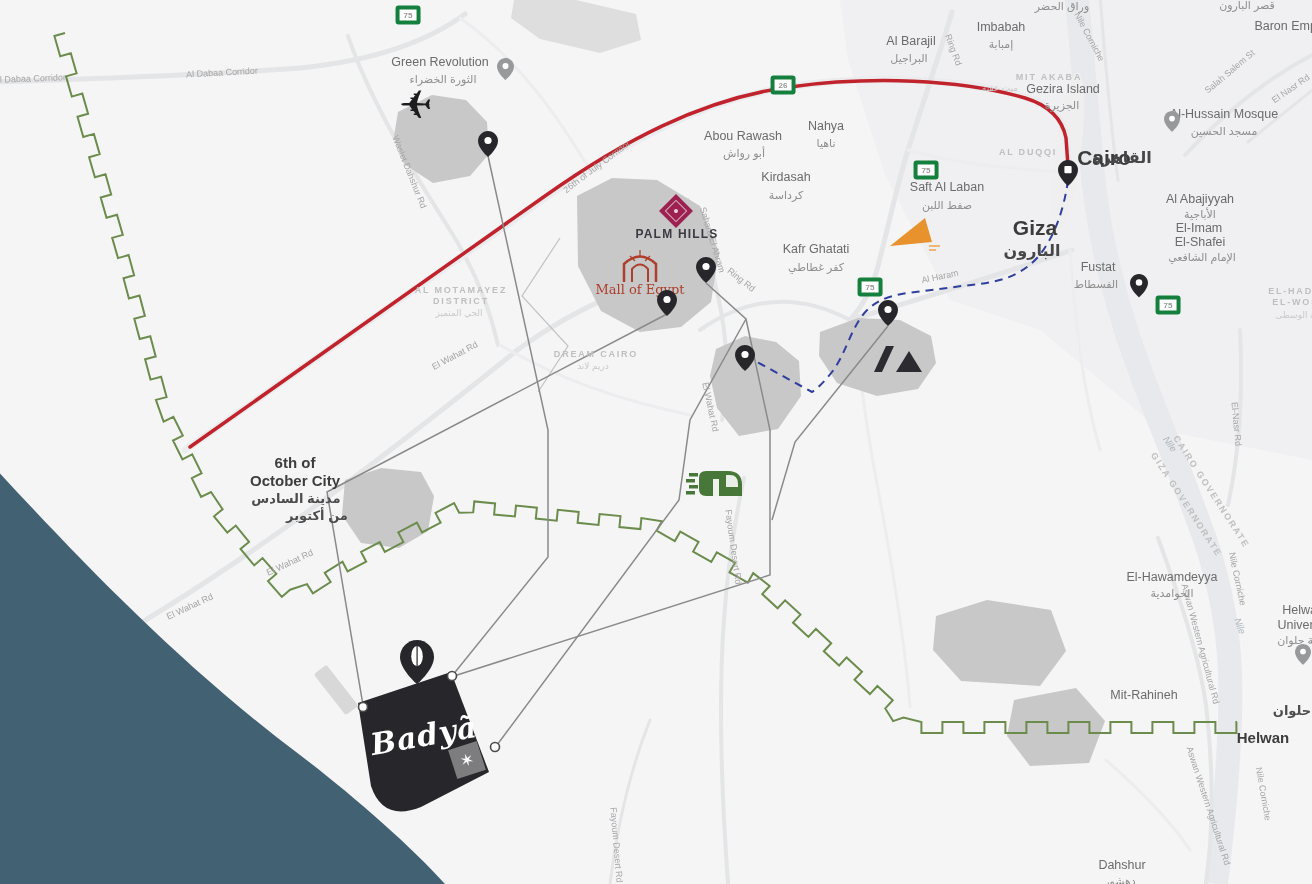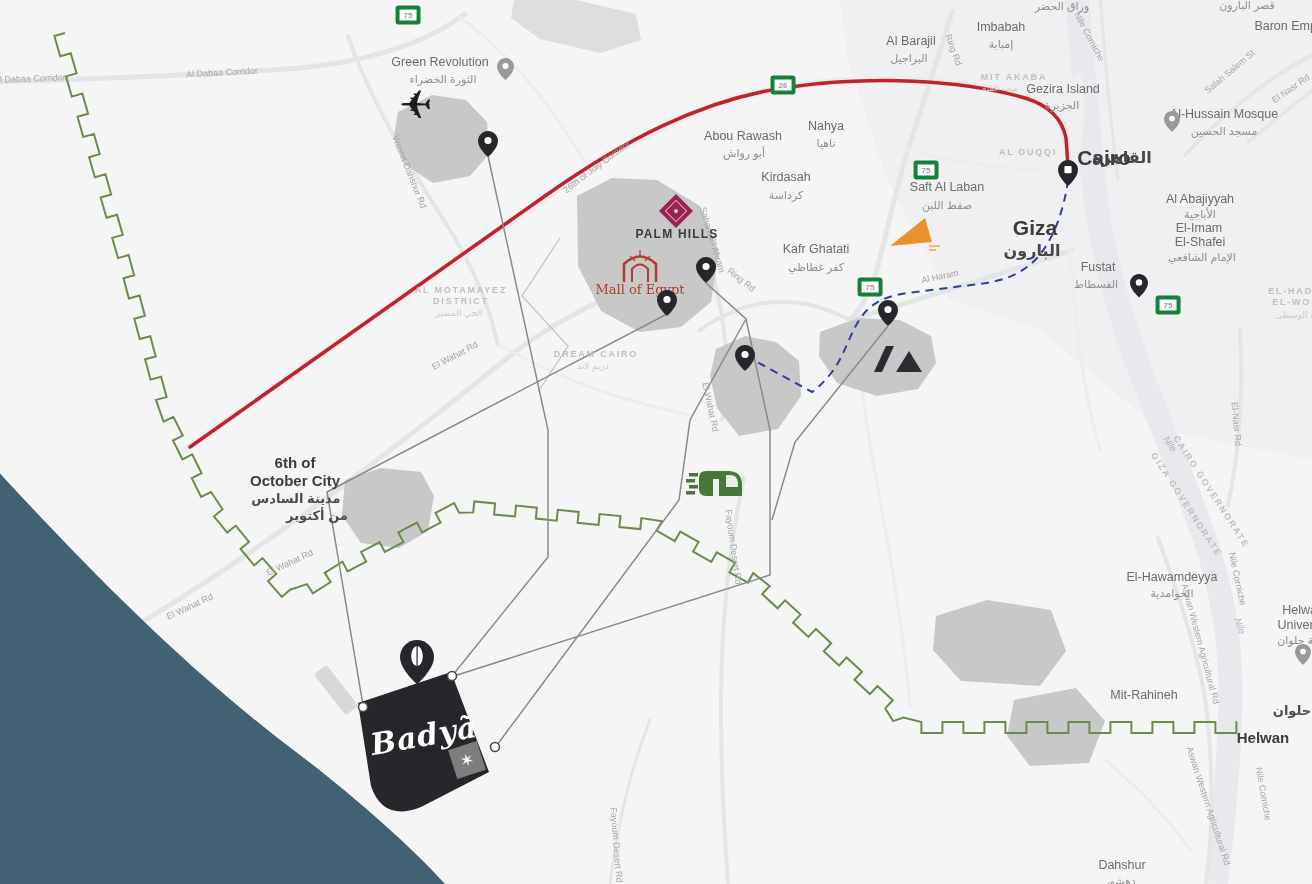--- a/index.html
+++ b/index.html
@@ -172,21 +172,21 @@
       <div class="lbl t" style="left: 1224px; top: 114px; --r: 0deg;">Al-Hussain Mosque</div>
       <div class="lbl ta" style="left: 1224px; top: 131px; --r: 0deg;">مسجد الحسين</div>
       <div class="lbl t" style="left: 1294px; top: 26px; --r: 0deg;">Baron Empain</div>
       <div class="lbl ta" style="left: 1247px; top: 5px; --r: 0deg;">قصر البارون</div>
       <div class="lbl ta" style="left: 1062px; top: 6px; --r: 0deg;">وراق الحضر</div>
       <div class="lbl t" style="left: 1200px; top: 199px; --r: 0deg;">Al Abajiyyah</div>
       <div class="lbl ta" style="left: 1200px; top: 214px; --r: 0deg;">الأباجية</div>
       <div class="lbl t" style="left: 1199px; top: 228px; --r: 0deg;">El-Imam</div>
       <div class="lbl t" style="left: 1200px; top: 242px; --r: 0deg;">El-Shafei</div>
       <div class="lbl ta" style="left: 1202px; top: 257px; --r: 0deg;">الإمام الشافعي</div>
-      <div class="lbl d" style="left: 1000px; top: 77px; padding-left: 28px; --r: 0deg;">MIT AKABA</div>
+      <div class="lbl d" style="left: 1035px; top: 77px; padding-left: 28px; --r: 0deg;">MIT AKABA</div>
       <div class="lbl da" style="left: 1000px; top: 88px; --r: 0deg;">ميت عقبة</div>
       <div class="lbl d" style="left: 1028px; top: 152px; --r: 0deg;">AL DUQQI</div>
       <div class="lbl d" style="left: 461px; top: 290px; --r: 0deg;">AL MOTAMAYEZ</div>
       <div class="lbl d" style="left: 461px; top: 301px; --r: 0deg;">DISTRICT</div>
       <div class="lbl da" style="left: 459px; top: 313px; --r: 0deg;">الحي المتميز</div>
       <div class="lbl d" style="left: 596px; top: 354px; --r: 0deg;">DREAM CAIRO</div>
       <div class="lbl da" style="left: 593px; top: 366px; --r: 0deg;">دريم لاند</div>
       <div class="lbl c2" style="left: 295px; top: 462px; --r: 0deg;">6th of</div>
       <div class="lbl c2" style="left: 295px; top: 480px; --r: 0deg;">October City</div>
       <div class="lbl c2a" style="left: 296px; top: 498px; --r: 0deg;">مدينة السادس</div>

